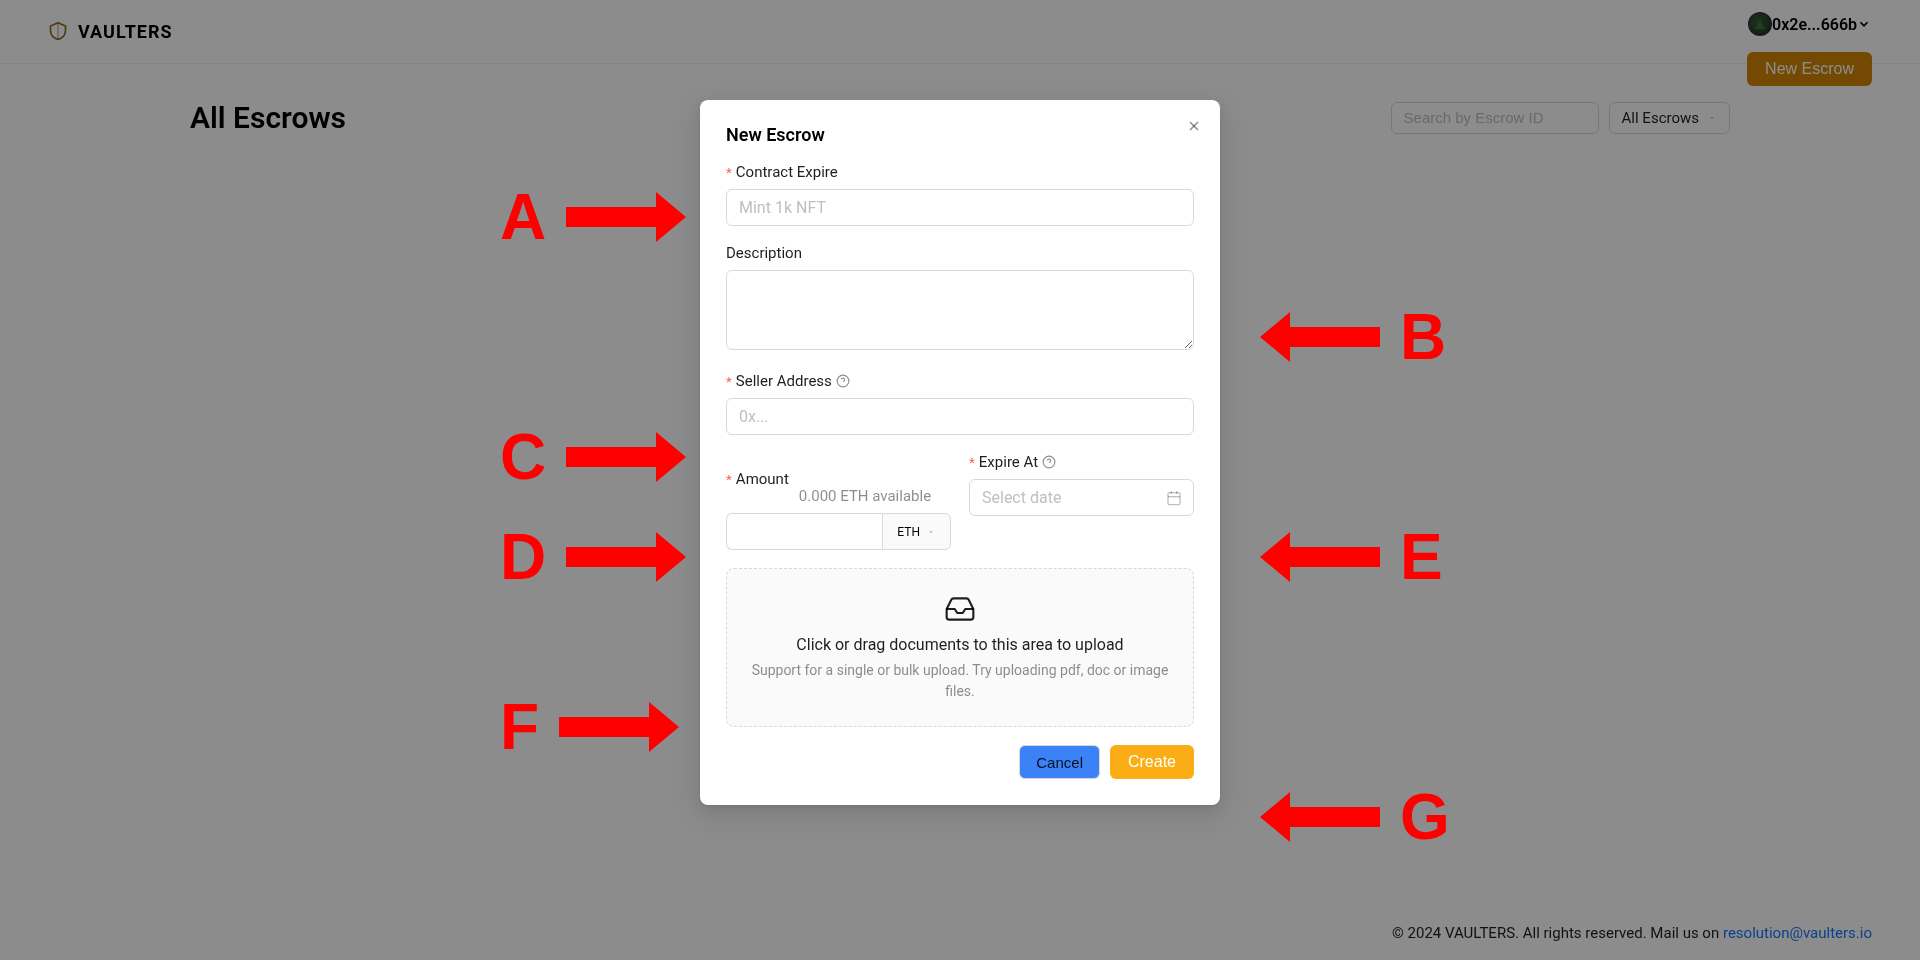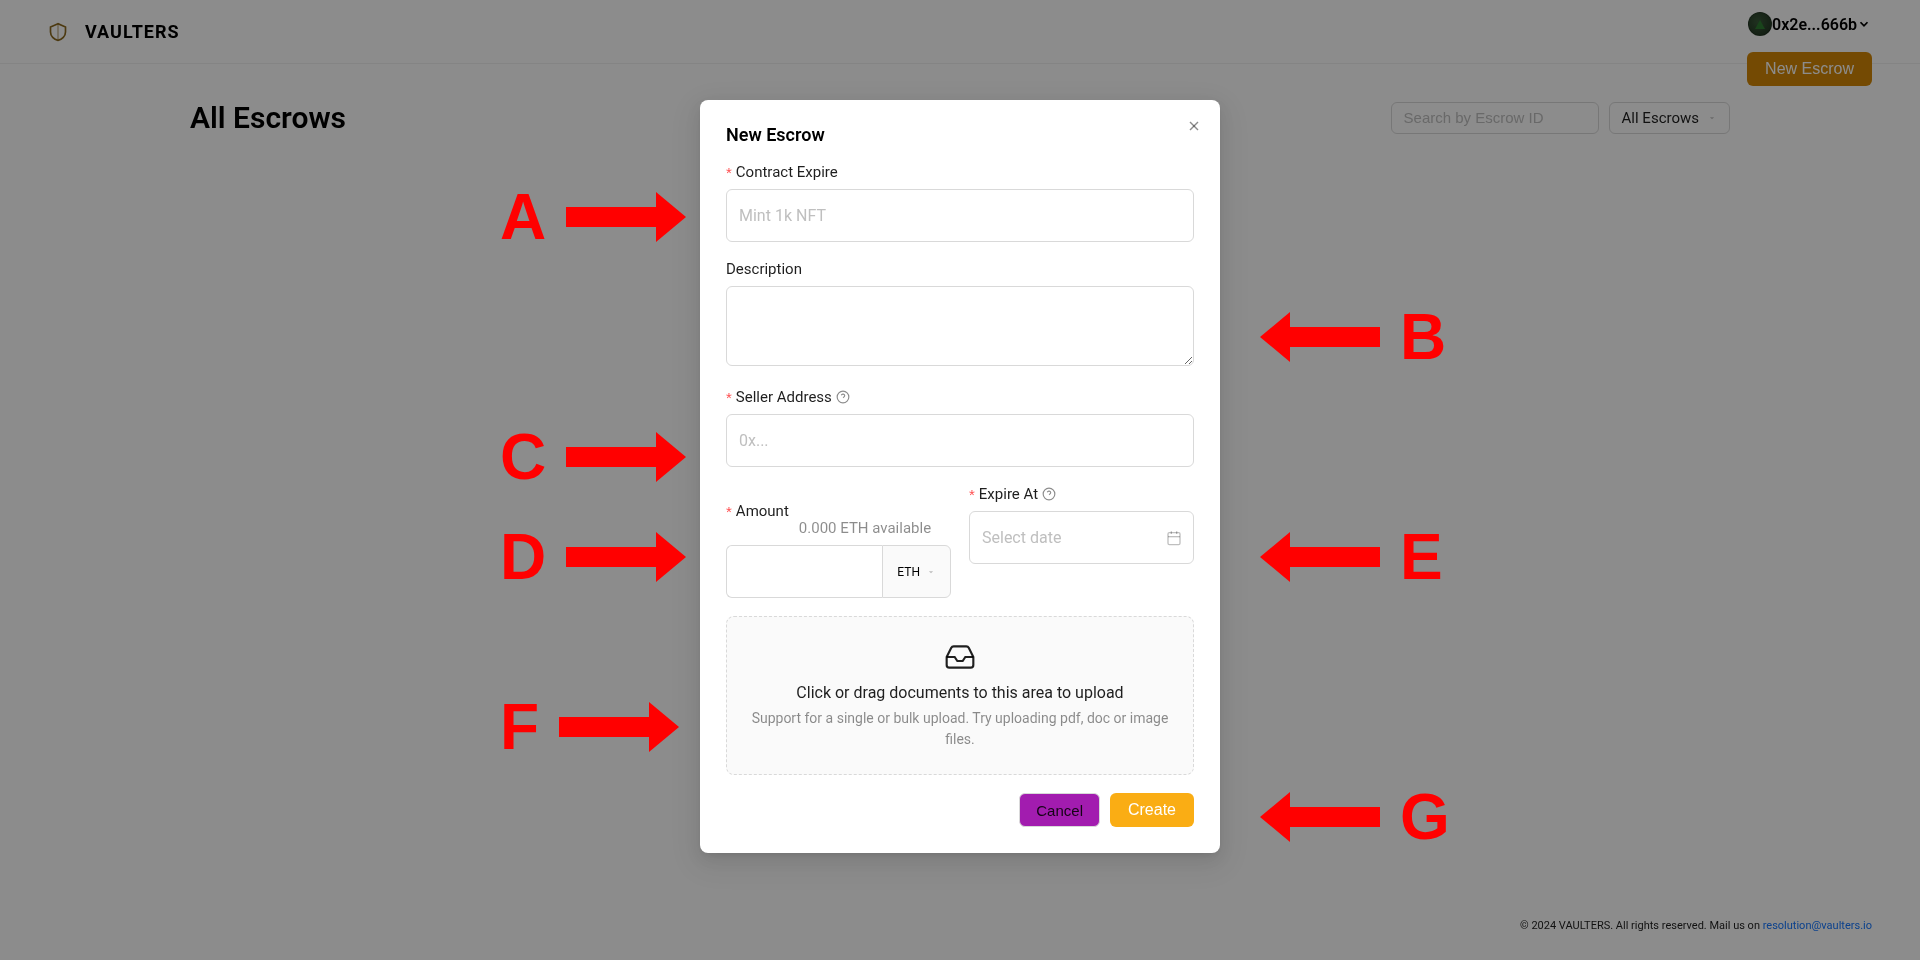--- a/index.html
+++ b/index.html
@@ -1,20 +1,20 @@
 <!DOCTYPE html>
 <html><head>
 <meta charset="utf-8">
 <style>
 * { box-sizing: border-box; margin: 0; padding: 0; }
 body { font-family: -apple-system, BlinkMacSystemFont, "Segoe UI", Roboto, sans-serif; background: #fff; width: 1920px; height: 960px; overflow: hidden; position: relative; }
 
 
 .header { height: 64px; border-bottom: 1px solid #f0f0f0; display: flex; align-items: center; justify-content: space-between; padding: 0 48px; }
-.logo-wrap { display: flex; align-items: flex-end; gap: 17px; }
+.logo-wrap { display: flex; align-items: flex-start; gap: 10px; }
 .logo-icon { width: 20px; height: 20px; }
 .logo-text { font-weight: 700; font-size: 18px; letter-spacing: 1px; color: #000; }
 .header-right { display: flex; align-items: center; gap: 16px; flex-direction: column; }
 .eth-balance { font-size: 16px; font-weight: 600; color: #000; }
 .wallet-chip { display: flex; align-items: center; gap: 0; cursor: pointer; }
 .wallet-avatar { width: 24px; height: 24px; border-radius: 50%; background: radial-gradient(circle at 40% 40%, #3a5a3a, #1e2e1e); border: 1px solid rgba(0,0,0,.15); display:flex;align-items:center;justify-content:center; }
 .wallet-avatar-inner{width:0;height:0;border-left:5px solid transparent;border-right:5px solid transparent;border-bottom:9px solid #2e7d32;}
 .wallet-addr { font-size: 16px; font-weight: 600; color: #000; }
 .chevron-down { width: 14px; height: 14px; }
 .btn-primary { background: #faad14; color: #fff; border: none; border-radius: 6px; padding: 8px 18px; font-size: 16px; font-weight: 500; cursor: pointer; }
@@ -23,53 +23,53 @@
 
 .page { padding: 36px 190px 0; }
 .page-top { display: flex; justify-content: space-between; align-items: center; }
 .page-title { font-size: 30px; font-weight: 600; color: #000; }
 .filters { display: flex; gap: 10px; }
 .input-like, .select-like { border: 1px solid #d9d9d9; border-radius: 6px; padding: 6px 12px; font-size: 15px; color: rgba(0,0,0,.88); background:#fff; }
 .input-like::placeholder { color: #bfbfbf; }
 .select-like { display: flex; align-items: center; gap: 8px; cursor: pointer; }
 
 
-.footer { position: absolute; bottom: 10px; right: 48px; padding: 18px 0; font-size: 11px; color: rgba(0,0,0,.88); }
+.footer { position: absolute; bottom: 0; right: 48px; padding: 18px 0; font-size: 15px; color: rgba(0,0,0,.88); }
 .footer a { color: #1677ff; text-decoration: none; }
 
 
 .overlay { position: absolute; inset: 0; background: rgba(0,0,0,.45); display: flex; align-items: flex-start; justify-content: center; padding-top: 100px; }
 .modal { width: 520px; background: #fff; border-radius: 8px; box-shadow: 0 6px 16px rgba(0,0,0,.08), 0 3px 6px -4px rgba(0,0,0,.12), 0 9px 28px 8px rgba(0,0,0,.05); padding: 24px 26px 26px; position: relative; }
 .modal-close { position: absolute; top: 18px; right: 18px; cursor: pointer; color: rgba(0,0,0,.45); }
 .modal-title { font-size: 18px; font-weight: 600; margin-bottom: 18px; }
 
 .form-row { margin-bottom: 18px; }
 .form-label { font-size: 15px; color: rgba(0,0,0,.88); margin-bottom: 8px; display: flex; align-items: center; gap: 4px; }
 .req-star { color: #ff4d4f; font-family: SimSun, sans-serif; }
 .help-icon { width: 14px; height: 14px; color: rgba(0,0,0,.45); cursor: help; }
-.form-input, .form-textarea { width: 100%; border: 1px solid #d9d9d9; border-radius: 6px; padding: 16px 12px; font-size: 16px; font-family: inherit; color: rgba(0,0,0,.88); }
+.form-input, .form-textarea { width: 100%; border: 1px solid #d9d9d9; border-radius: 6px; padding: 8px 12px; font-size: 16px; font-family: inherit; color: rgba(0,0,0,.88); }
 .form-input::placeholder, .form-textarea::placeholder { color: #bfbfbf; }
 .form-textarea { min-height: 80px; resize: vertical; }
 
 .row-split { display: flex; gap: 18px; }
 .row-split > div { flex: 1; }
 .amount-hint { color: rgba(0,0,0,.45); font-size: 15px; margin-left: 6px; margin-top: 34px; }
 .amount-input-wrap { display: flex; }
 .amount-input-wrap .form-input { border-top-right-radius: 0; border-bottom-right-radius: 0; border-right: none; }
 .currency-addon { border: 1px solid #d9d9d9; border-top-right-radius: 6px; border-bottom-right-radius: 6px; background: #fafafa; padding: 8px 14px; display: flex; align-items: center; gap: 6px; font-size: 12px; cursor: pointer; }
 .date-wrap { position: relative; }
 .date-wrap .calendar-icon { position: absolute; right: 12px; top: 50%; transform: translateY(-50%); color: rgba(0,0,0,.25); }
 
 .upload-area { border: 1px dashed #d9d9d9; border-radius: 8px; background: #fafafa; padding: 24px 20px; text-align: center; cursor: pointer; }
 .upload-area .up-icon { margin: 0 auto 10px; display: block; color: rgba(0,0,0,.88); }
 .upload-title { font-size: 16px; color: rgba(0,0,0,.88); margin-bottom: 6px; }
 .upload-hint { font-size: 14px; color: rgba(0,0,0,.45); line-height: 1.5; }
 
 .modal-actions { display: flex; justify-content: flex-end; gap: 10px; margin-top: 18px; }
-.btn-default { background: #a21caf; border: 1px solid #d9d9d9; border-radius: 6px; padding: 6px 16px; font-size: 15px; cursor: pointer; color: rgba(0,0,0,.88); }
+.btn-default { background: #3b82f6; border: 1px solid #d9d9d9; border-radius: 6px; padding: 6px 16px; font-size: 15px; cursor: pointer; color: rgba(0,0,0,.88); }
 
 .chev-sm { width:10px;height:10px;color:rgba(0,0,0,.25); }
 
 
 .arrow-label { position:absolute; color:#ff0000; font-weight:900; font-size:64px; font-family:Arial,sans-serif; display:flex; align-items:center; gap:20px; pointer-events:none; z-index:9999; }
 .arrow-label.right-side { flex-direction:row-reverse; }
 .arrow-svg { width:120px; height:60px; }
 </style>
 </head>
 <body>

